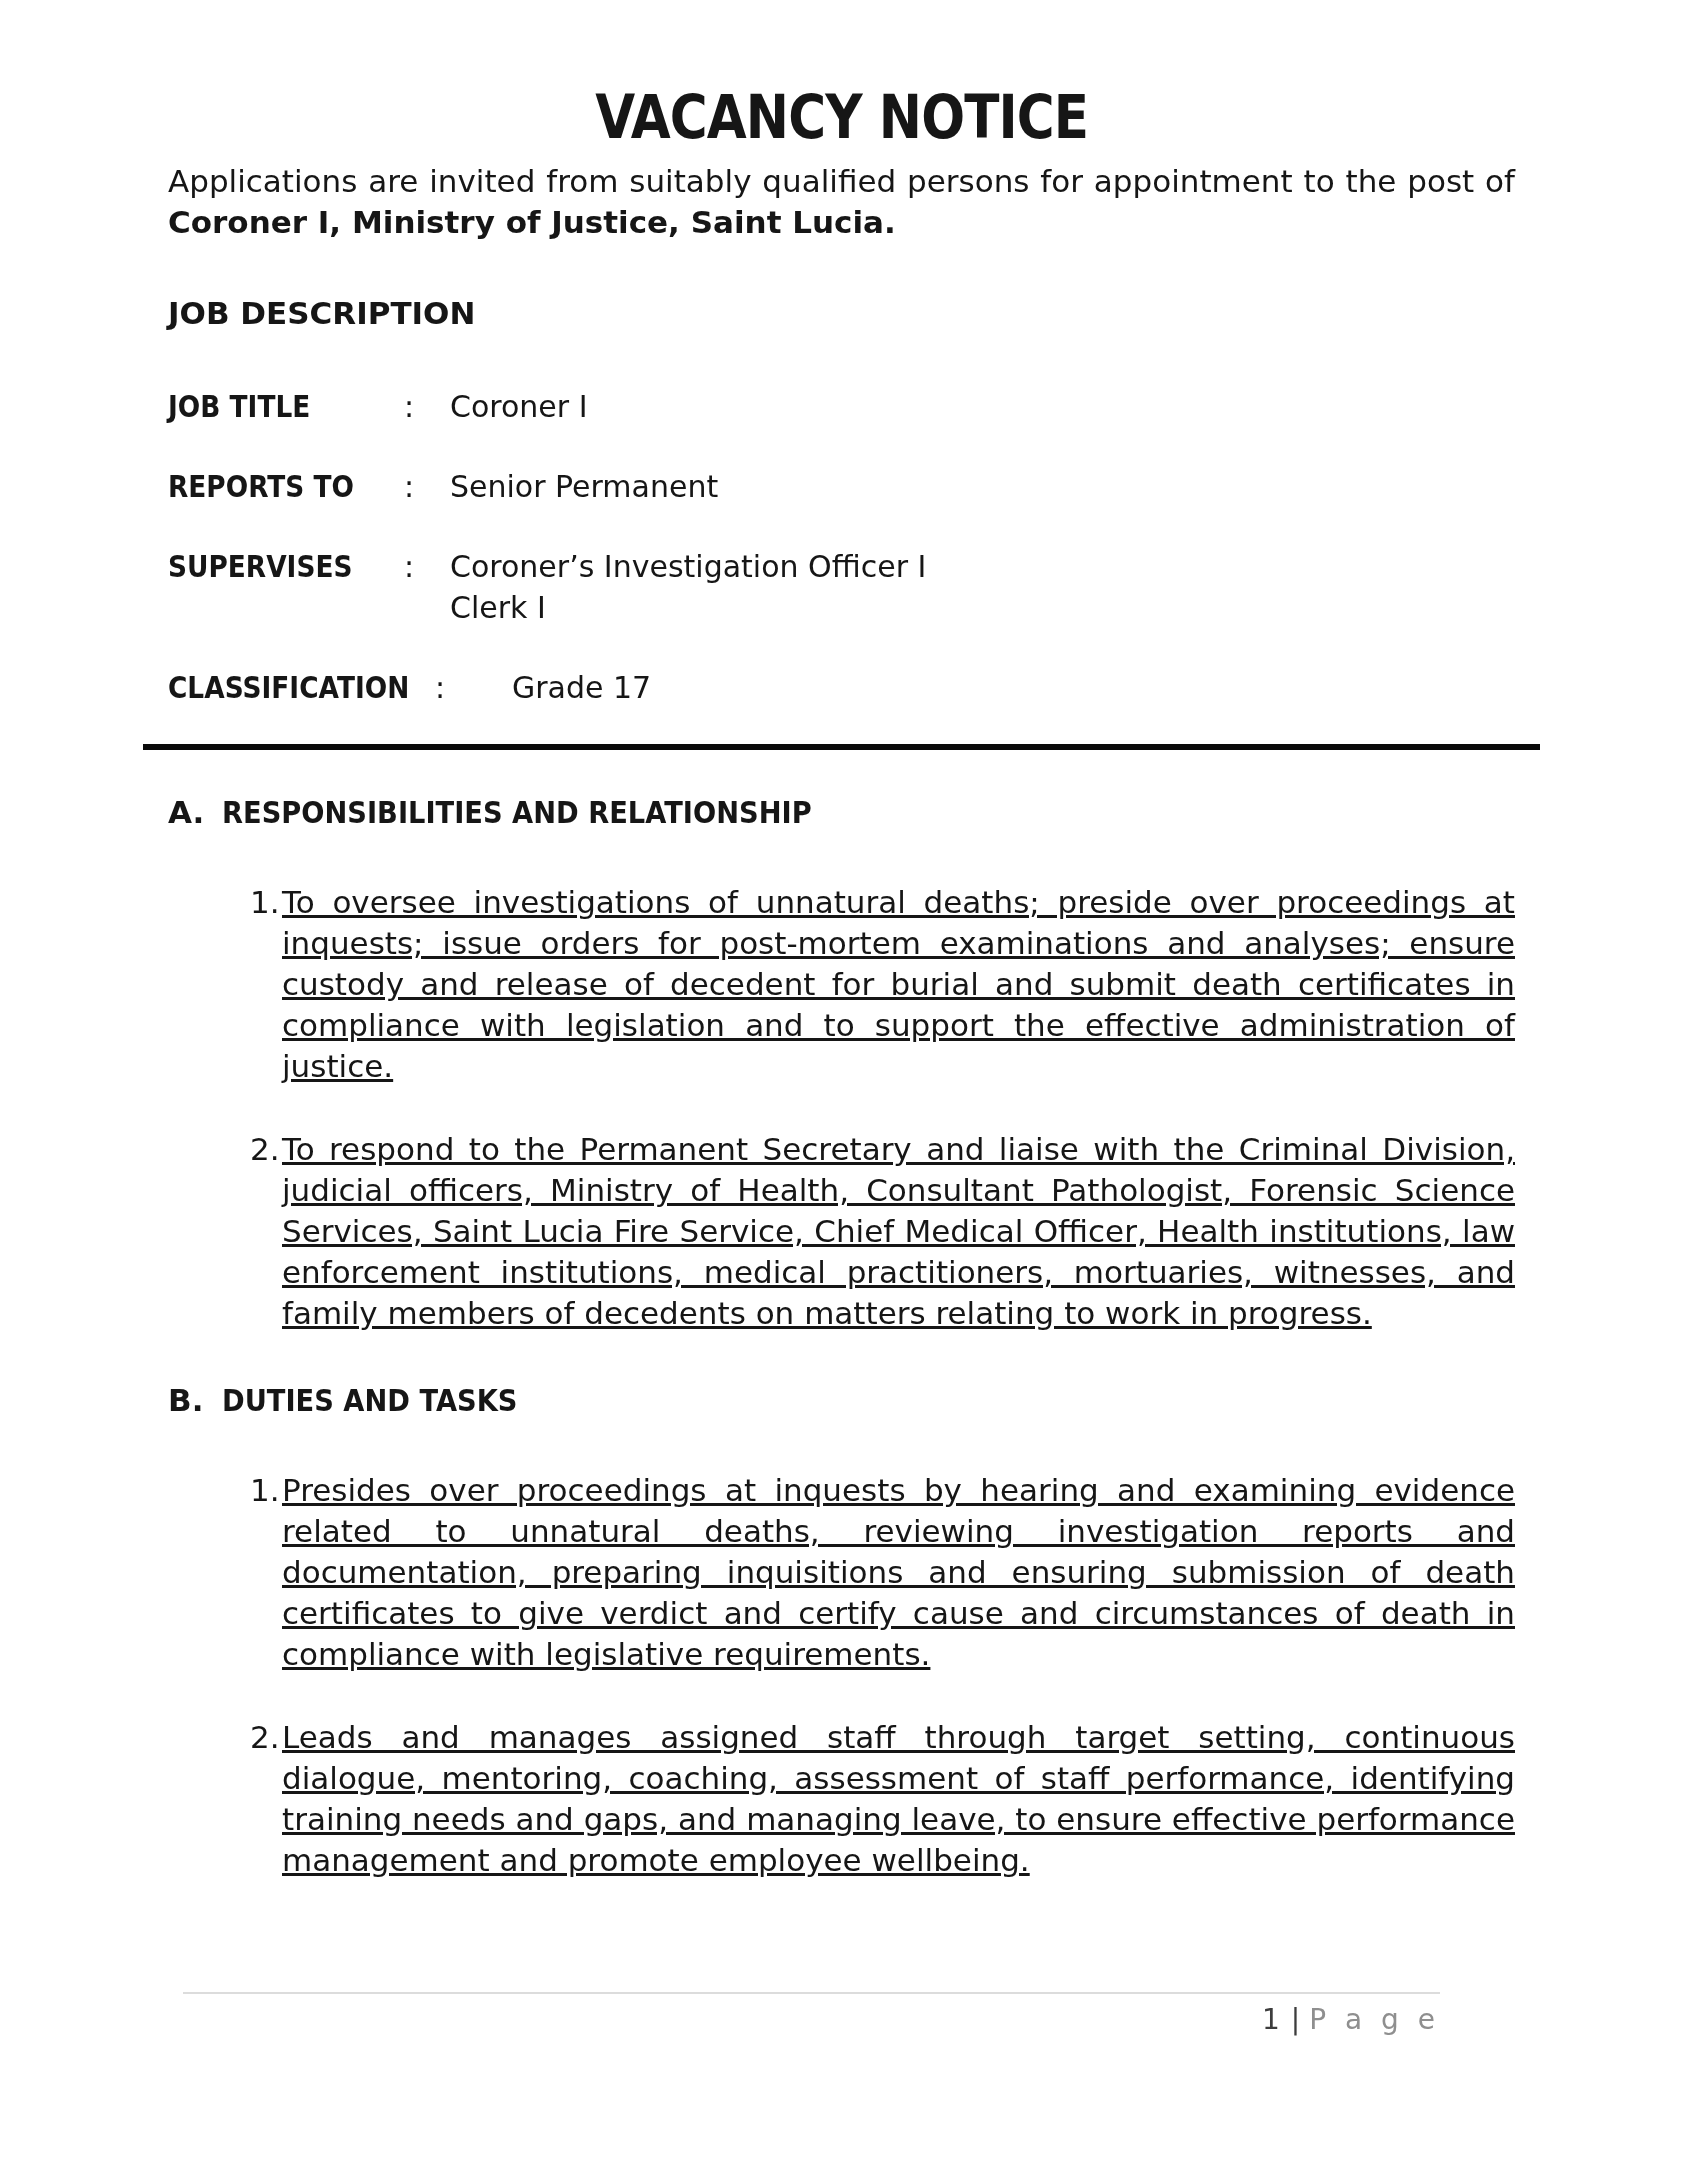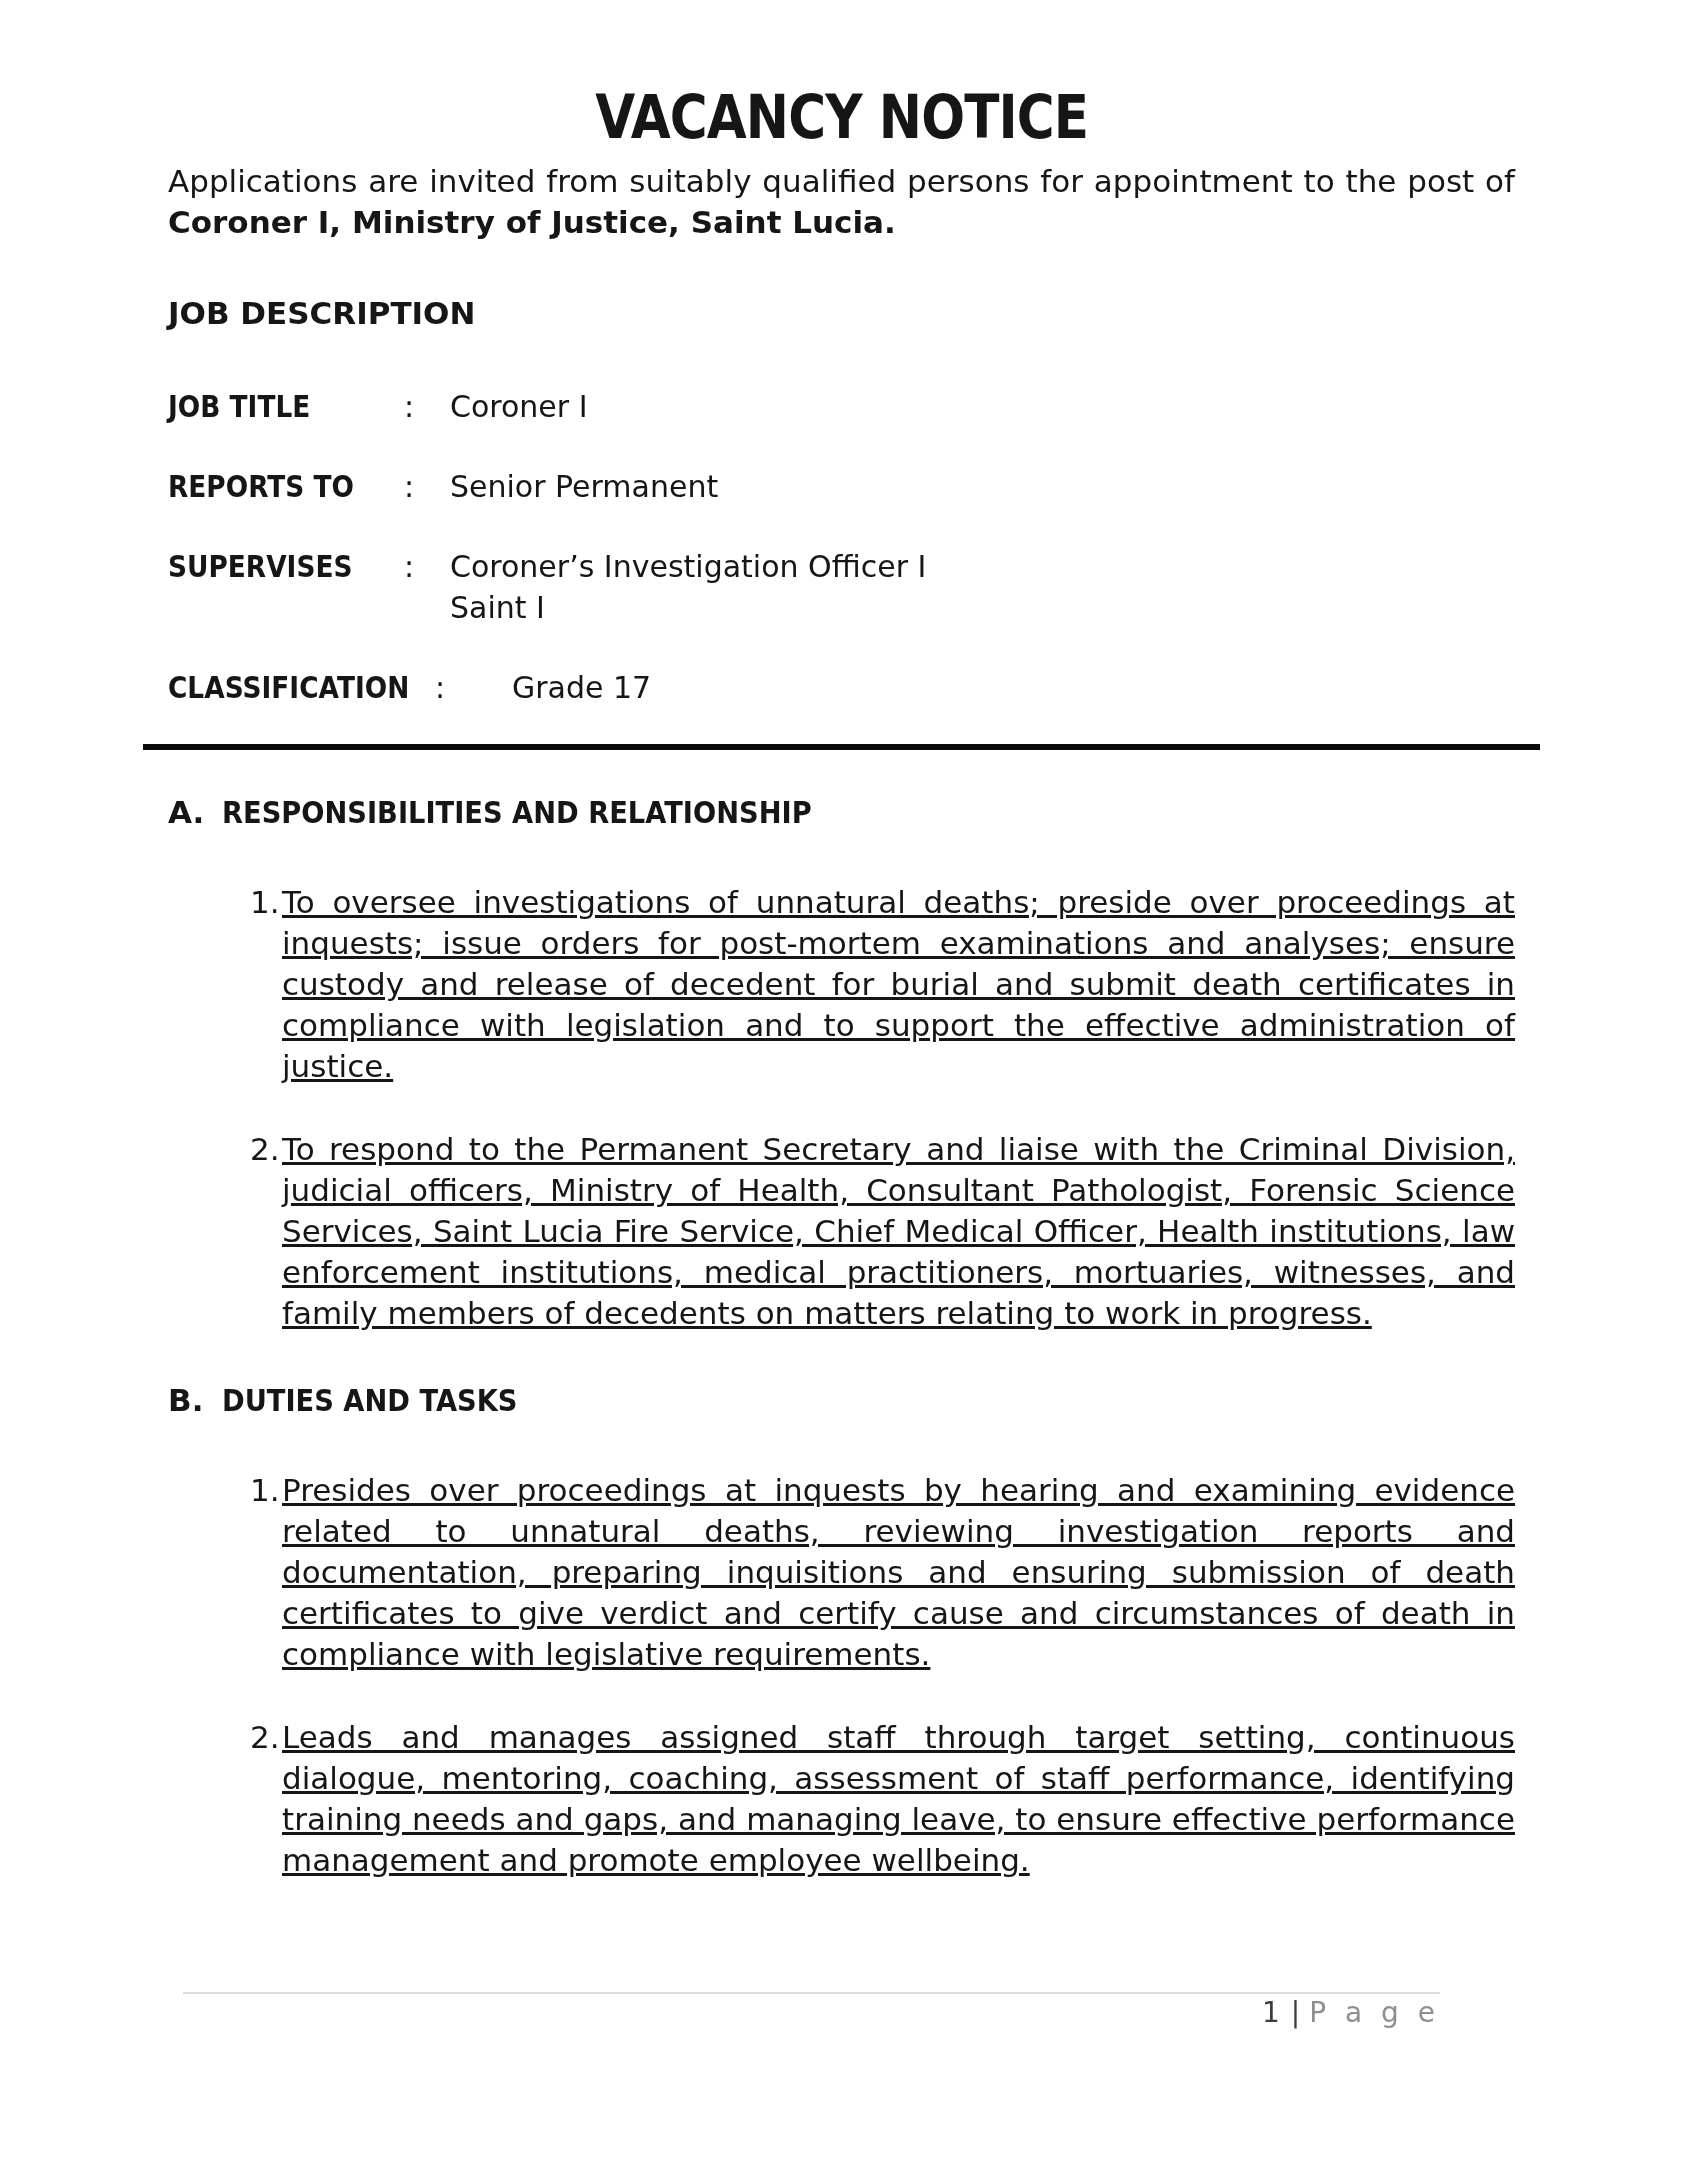--- a/index.html
+++ b/index.html
@@ -76,21 +76,21 @@
   }
   .list-item.first { margin-top: 50px; }
   .li-text { text-align: justify; text-decoration: underline; }
 
   .footer {
     position: absolute;
     top: 1992px;
     left: 183px;
     width: 1257px;
     border-top: 2px solid #dcdcdc;
-    padding-top: 2px;
+    padding-top: 9px;
     text-align: right;
     font-size: 28px;
     color: #3d3d3d;
   }
   .footer .sep { margin: 0 9px 0 11px; }
   .footer .page-label { color: #8f8f8f; letter-spacing: 5px; }
 </style>
 </head>
 <body>
 
@@ -117,21 +117,21 @@
       <div class="field-label"><span class="cond">REPORTS TO</span></div>
       <div class="field-colon">:</div>
       <div class="field-value">Senior Permanent</div>
     </div>
 
     <div class="field-row">
       <div class="field-label"><span class="cond">SUPERVISES</span></div>
       <div class="field-colon">:</div>
       <div class="field-value">
         <div>Coroner’s Investigation Officer I</div>
-        <div>Saint I</div>
+        <div>Clerk I</div>
       </div>
     </div>
 
     <div class="field-row">
       <div class="field-label"><span class="cond">CLASSIFICATION</span></div>
       <div class="field-colon">:</div>
       <div class="field-value">Grade 17</div>
     </div>
 
   </div>

